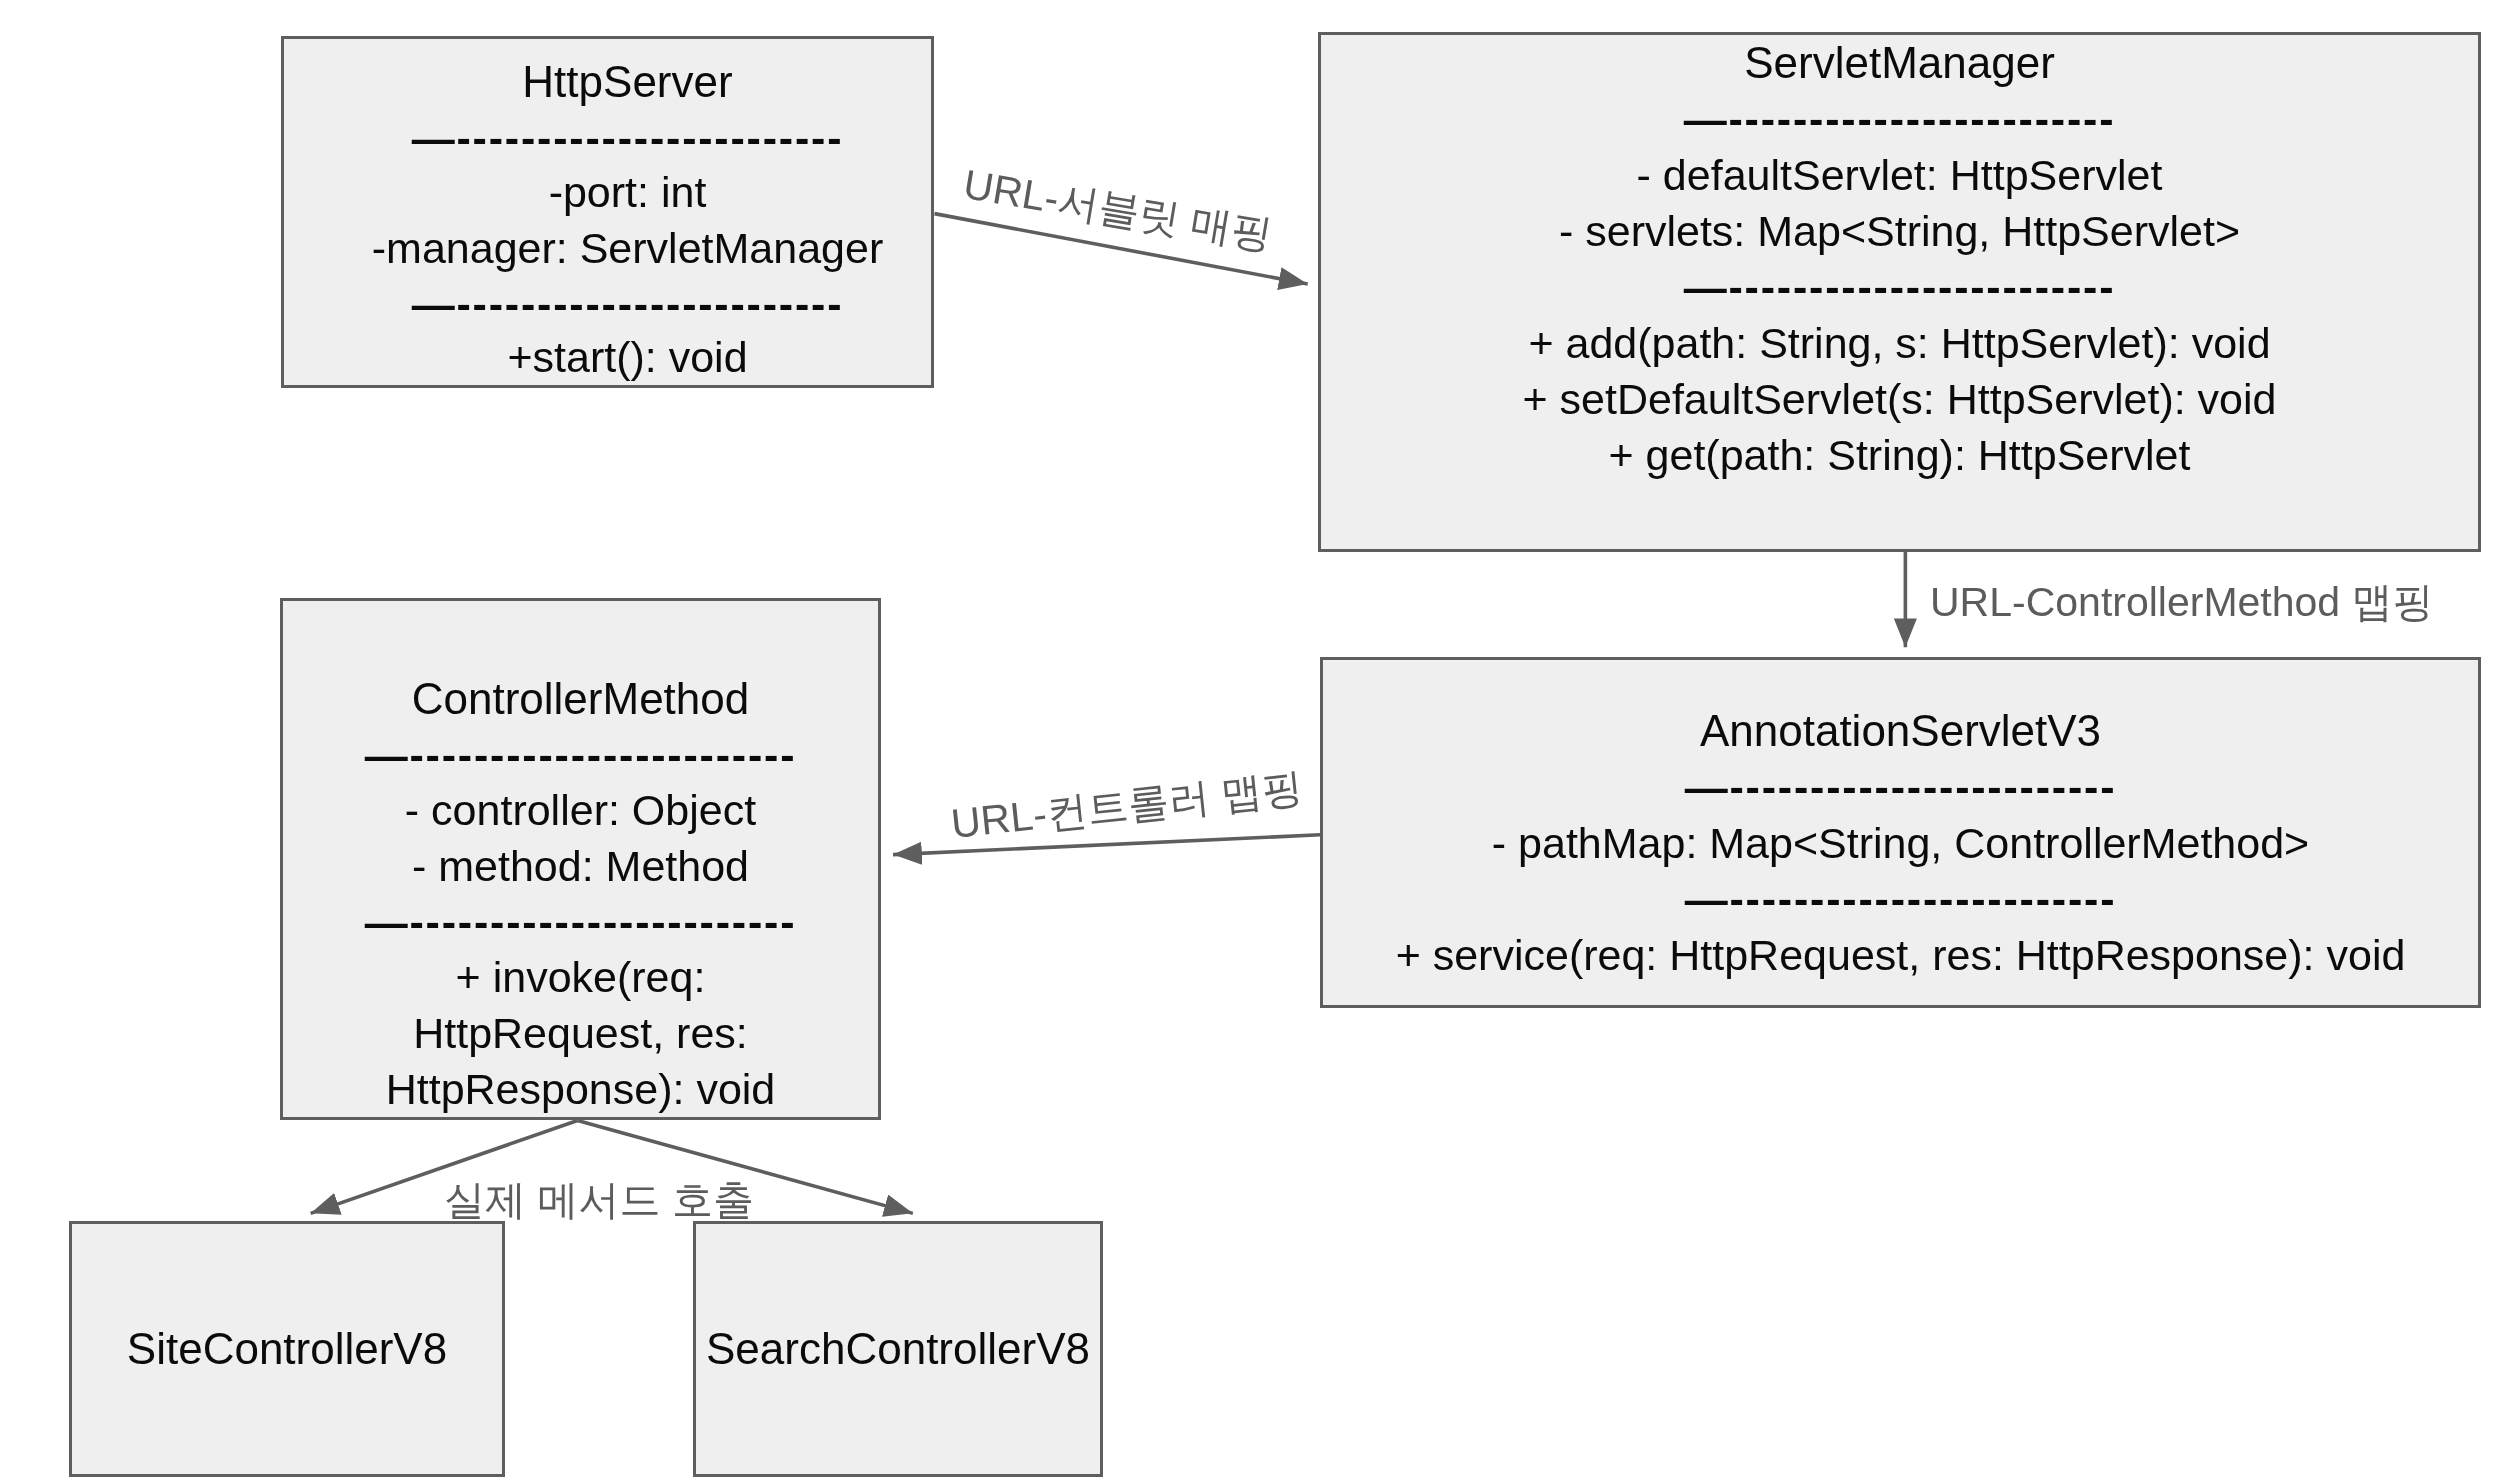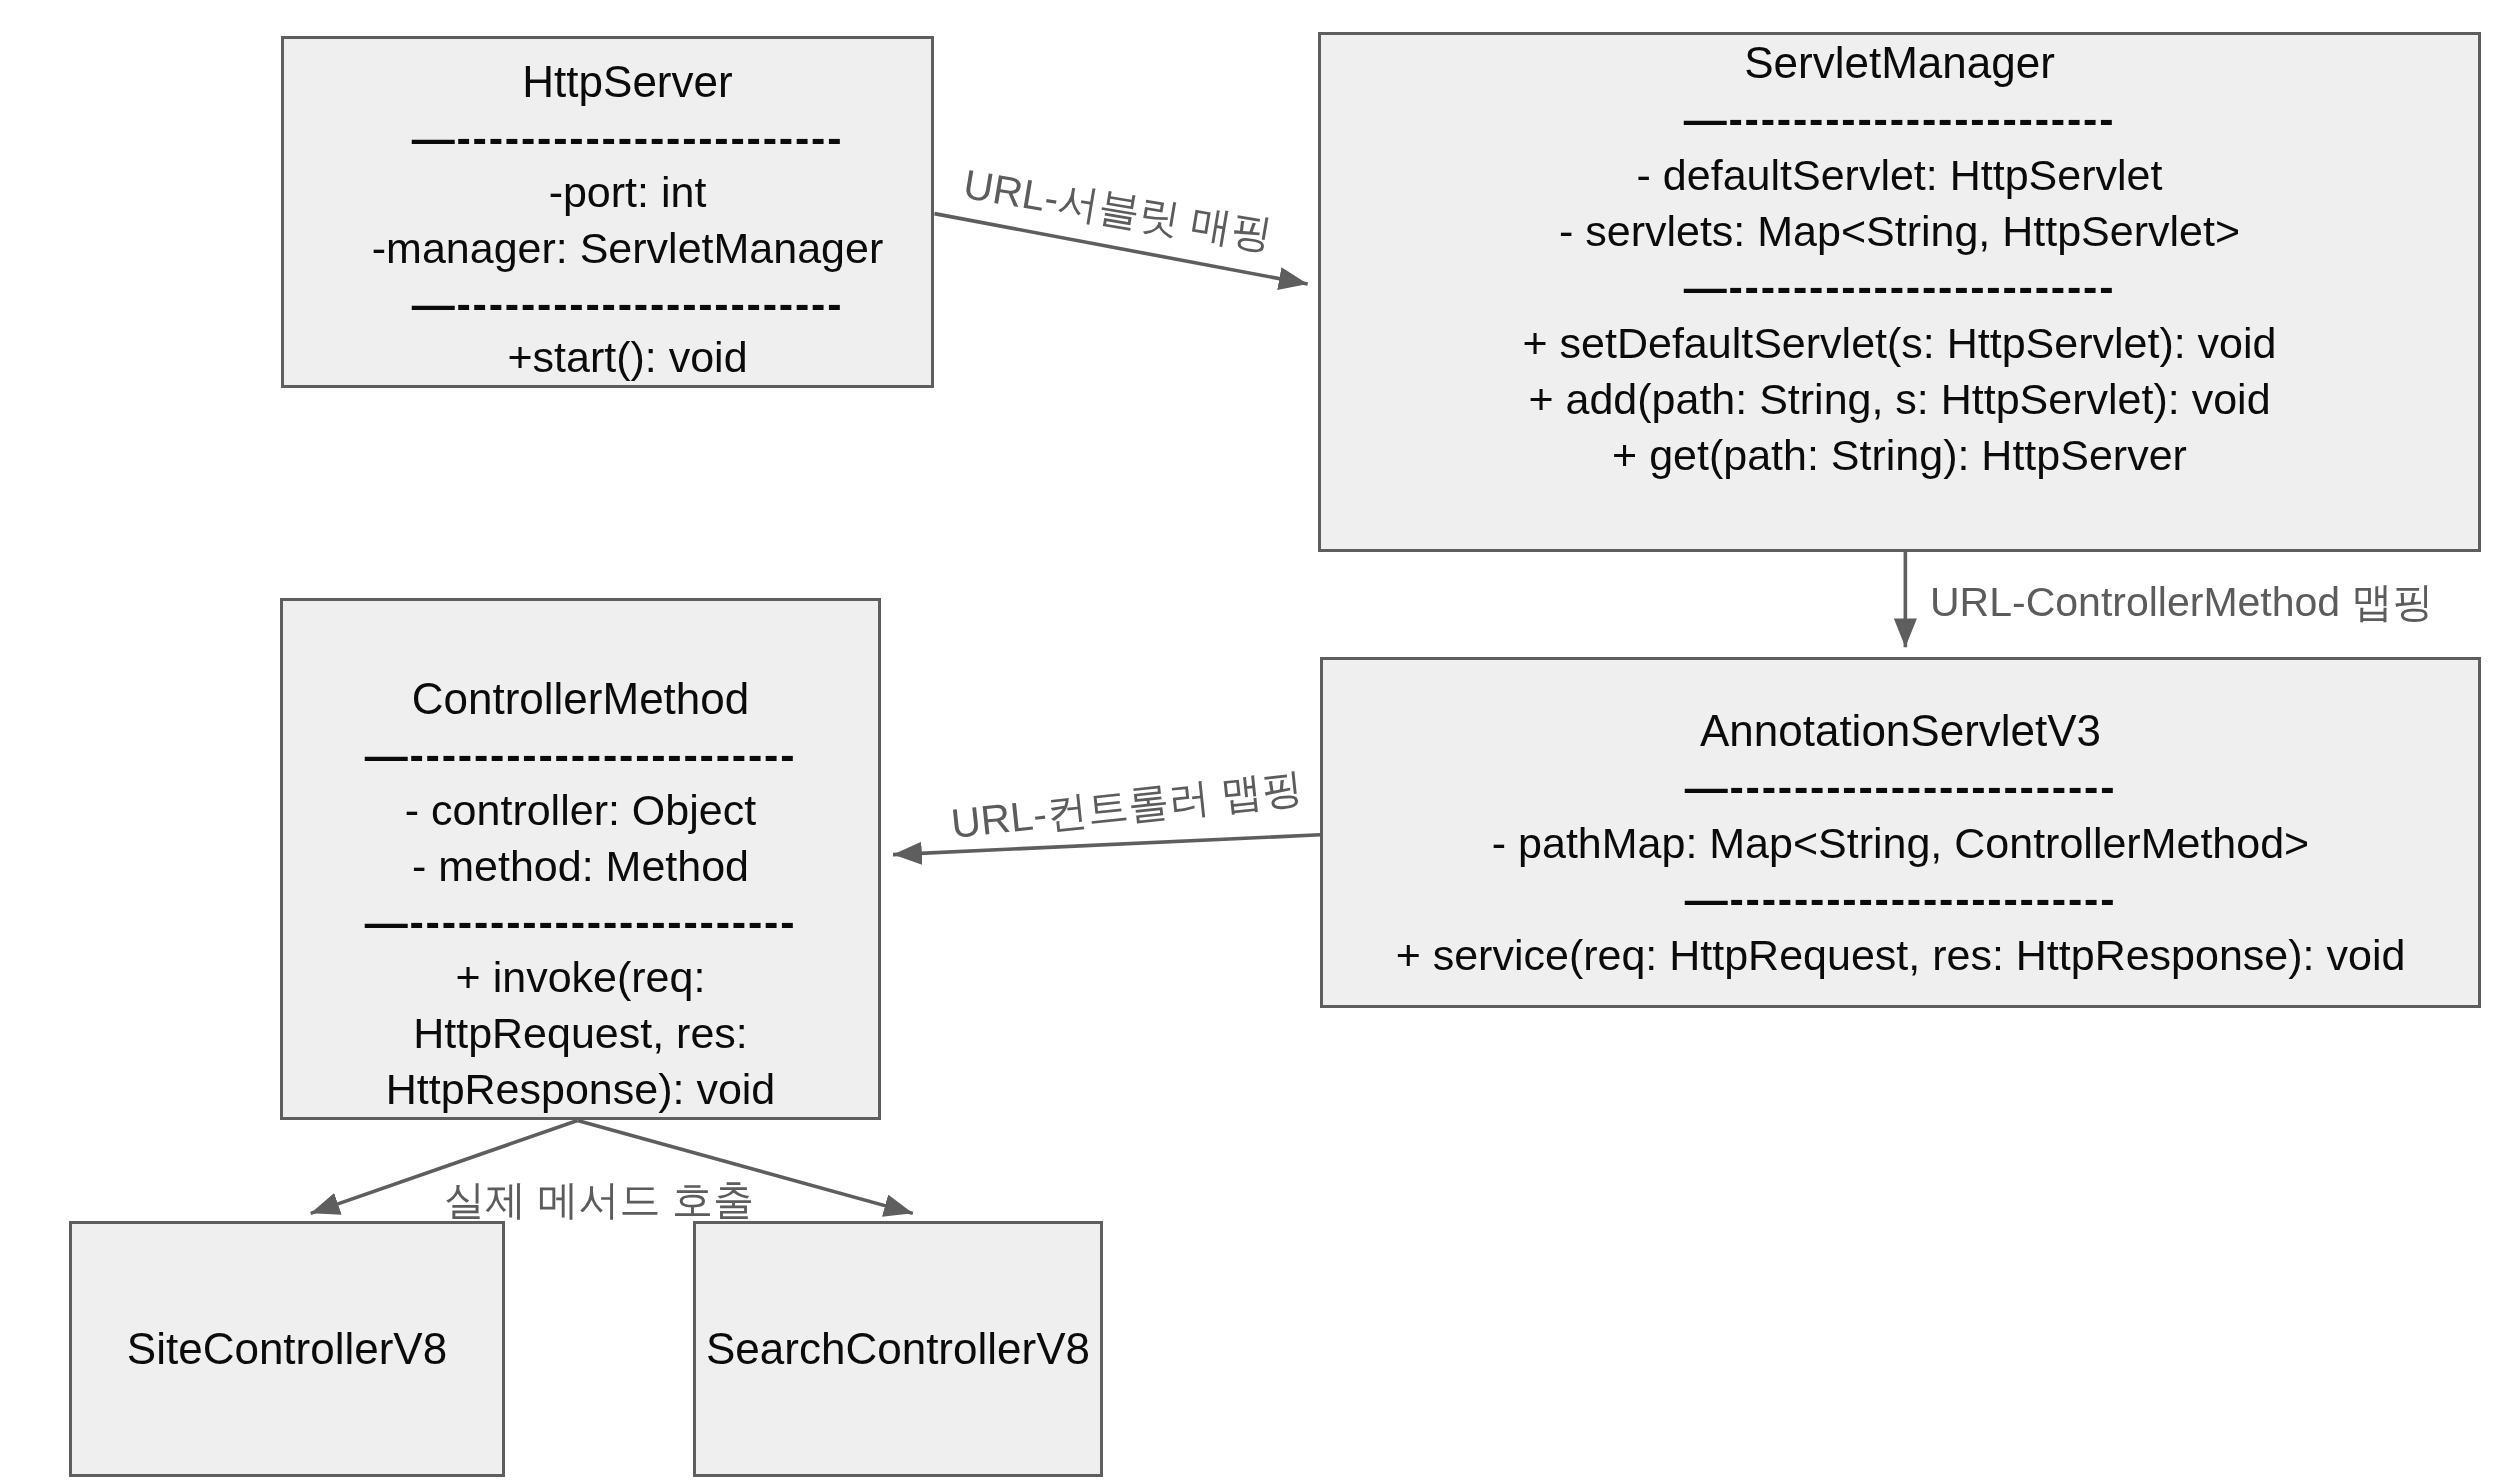--- a/index.html
+++ b/index.html
@@ -84,23 +84,23 @@
     <div class="row divider">—------------------------</div>
     <div class="row">+start(): void</div>
   </div>
 
   <div class="uml-box" style="left:1318px; top:32px; width:1163px; height:520px; ">
     <div class="row title">ServletManager</div>
     <div class="row divider">—------------------------</div>
     <div class="row">- defaultServlet: HttpServlet</div>
     <div class="row">- servlets: Map&lt;String, HttpServlet&gt;</div>
     <div class="row divider">—------------------------</div>
+    <div class="row">+ add(path: String, s: HttpServlet): void</div>
     <div class="row">+ setDefaultServlet(s: HttpServlet): void</div>
-    <div class="row">+ add(path: String, s: HttpServlet): void</div>
-    <div class="row">+ get(path: String): HttpServer</div>
+    <div class="row">+ get(path: String): HttpServlet</div>
   </div>
 
   <div class="uml-box" style="left:280px; top:598px; width:601px; height:522px; padding-top:70px;">
     <div class="row title">ControllerMethod</div>
     <div class="row divider">—------------------------</div>
     <div class="row">- controller: Object</div>
     <div class="row">- method: Method</div>
     <div class="row divider">—------------------------</div>
     <div class="row">+ invoke(req:</div>
     <div class="row">HttpRequest, res:</div>

